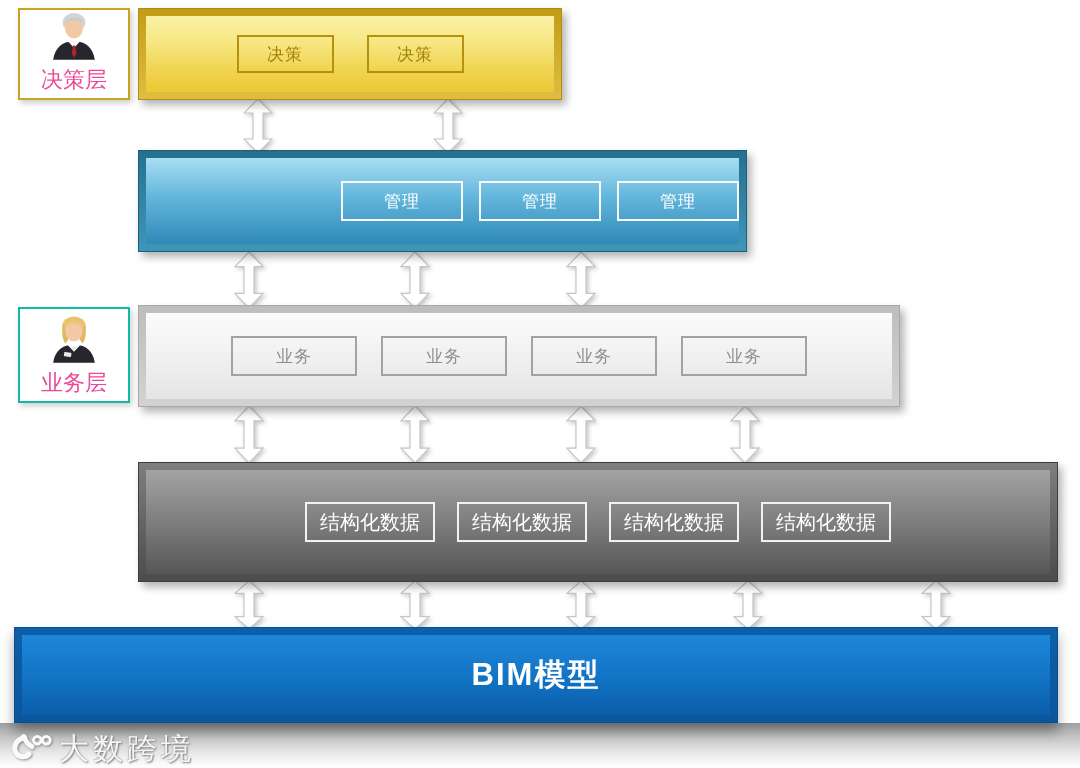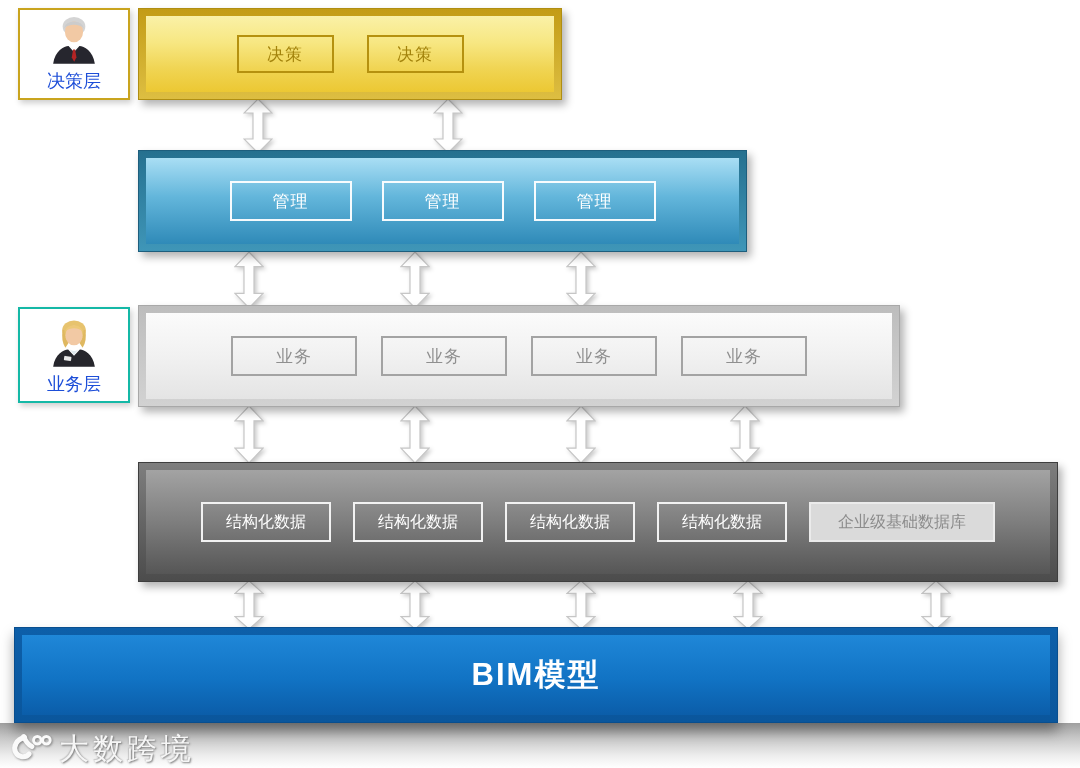--- a/index.html
+++ b/index.html
@@ -4,47 +4,47 @@
 <style>
   html,body{margin:0;padding:0;background:#fff;}
   .canvas{position:relative;width:1080px;height:768px;background:#fff;overflow:hidden;
           font-family:"Liberation Sans",sans-serif;}
 
   
   .label-box{position:absolute;left:18px;width:112px;background:#fff;box-sizing:border-box;
              display:flex;flex-direction:column;align-items:center;justify-content:flex-end;
              padding-bottom:5px;box-shadow:2px 3px 6px rgba(0,0,0,.20);z-index:2;}
   .label-box .avatar{width:58px;height:58px;margin-bottom:1px;}
-  .label-text{font-size:18px;color:#1d4ed8;line-height:1.2;}
+  .label-text{font-size:22px;color:#ec4899;line-height:1.2;}
   .lb1{border:2px solid #c9a41e;}
   .lb2{border:2px solid #2a6f93;}
   .lb3{border:2px solid #14b8a6;}
   .lb4{border:2px solid #8d8d8d;}
 
   
   .bar{position:absolute;left:138px;box-sizing:border-box;padding:7px;
        box-shadow:4px 5px 8px rgba(0,0,0,.30);z-index:1;}
   .bar-inner{width:100%;height:100%;box-sizing:border-box;display:flex;align-items:center;
              justify-content:center;}
   .yellow{background:linear-gradient(180deg,#c39c16,#ddbe42);border:1px solid #b08e12;}
   .yellow-in{background:linear-gradient(180deg,#faf1a7 0%,#f7e782 35%,#f0d452 70%,#ecc833 100%);gap:33px;}
   .blue{background:linear-gradient(180deg,#25708f,#3f96b8);border:1px solid #1d5e7d;}
-  .blue-in{background:linear-gradient(180deg,#a9def4 0%,#63b6db 45%,#2f8ab8 100%);gap:30px;}
+  .blue-in{background:linear-gradient(180deg,#a9def4 0%,#63b6db 45%,#2f8ab8 100%);gap:16px;justify-content:flex-end;}
   .silver{background:linear-gradient(180deg,#bdbdbd,#d2d2d2);border:1px solid #a8a8a8;}
   .silver-in{background:linear-gradient(180deg,#fbfbfb 0%,#f1f1f1 50%,#e4e4e4 100%);gap:24px;}
   .dark{background:linear-gradient(180deg,#7e7e7e,#4c4c4c);border:1px solid #3e3e3e;}
   .dark-in{background:linear-gradient(180deg,#a3a3a3 0%,#7e7e7e 50%,#565656 100%);gap:22px;}
 
   
   .btn{display:flex;align-items:center;justify-content:center;box-sizing:border-box;
        font-size:17px;letter-spacing:1px;}
   .btn.gold{width:97px;height:38px;border:2px solid #b5910f;color:#a3830c;}
   .btn.manage{width:122px;height:40px;border:2px solid rgba(255,255,255,.95);color:#fff;}
   .btn.biz{width:126px;height:40px;border:2px solid #a3a3a3;color:#8f8f8f;}
-  .btn.data{width:130px;height:40px;border:2px solid #f2f2f2;color:#fff;font-size:16px;letter-spacing:0;}
+  .btn.data{width:130px;height:40px;border:2px solid #f2f2f2;color:#fff;font-size:20px;letter-spacing:0;}
   .btn.dbfill{width:186px;height:40px;background:#dadada;border:2px solid #ebebeb;color:#8c8c8c;
               font-size:16px;letter-spacing:0;}
 
   
   .bim{position:absolute;left:14px;top:627px;width:1044px;height:96px;box-sizing:border-box;
        padding:7px;background:linear-gradient(180deg,#0d5fa9,#0a569c);border:1px solid #094e8e;
        box-shadow:0 8px 12px rgba(0,0,0,.35);z-index:1;}
   .bim-in{width:100%;height:100%;background:linear-gradient(180deg,#1f87d8 0%,#1173c4 55%,#0b5da9 100%);
           display:flex;align-items:center;justify-content:center;color:#fff;font-size:31px;
           font-weight:600;letter-spacing:2px;}
@@ -147,21 +147,20 @@
   <svg class="arrow" style="left:730px;top:405px;height:59px;" viewBox="0 0 30 56" preserveAspectRatio="none">
       <path d="M15 1 L29 15 H20 V41 H29 L15 55 L1 41 H10 V15 H1 Z"></path>
     </svg>
 
   <div class="bar dark" style="top:462px;width:920px;height:120px;">
     <div class="bar-inner dark-in">
       <div class="btn data">结构化数据</div>
       <div class="btn data">结构化数据</div>
       <div class="btn data">结构化数据</div>
       <div class="btn data">结构化数据</div>
-      <div class="btn dbfill">企业级基础数据库</div>
     </div>
   </div>
 
   <svg class="arrow" style="left:234px;top:580px;height:50px;" viewBox="0 0 30 56" preserveAspectRatio="none">
       <path d="M15 1 L29 15 H20 V41 H29 L15 55 L1 41 H10 V15 H1 Z"></path>
     </svg>
   <svg class="arrow" style="left:400px;top:580px;height:50px;" viewBox="0 0 30 56" preserveAspectRatio="none">
       <path d="M15 1 L29 15 H20 V41 H29 L15 55 L1 41 H10 V15 H1 Z"></path>
     </svg>
   <svg class="arrow" style="left:566px;top:580px;height:50px;" viewBox="0 0 30 56" preserveAspectRatio="none">

